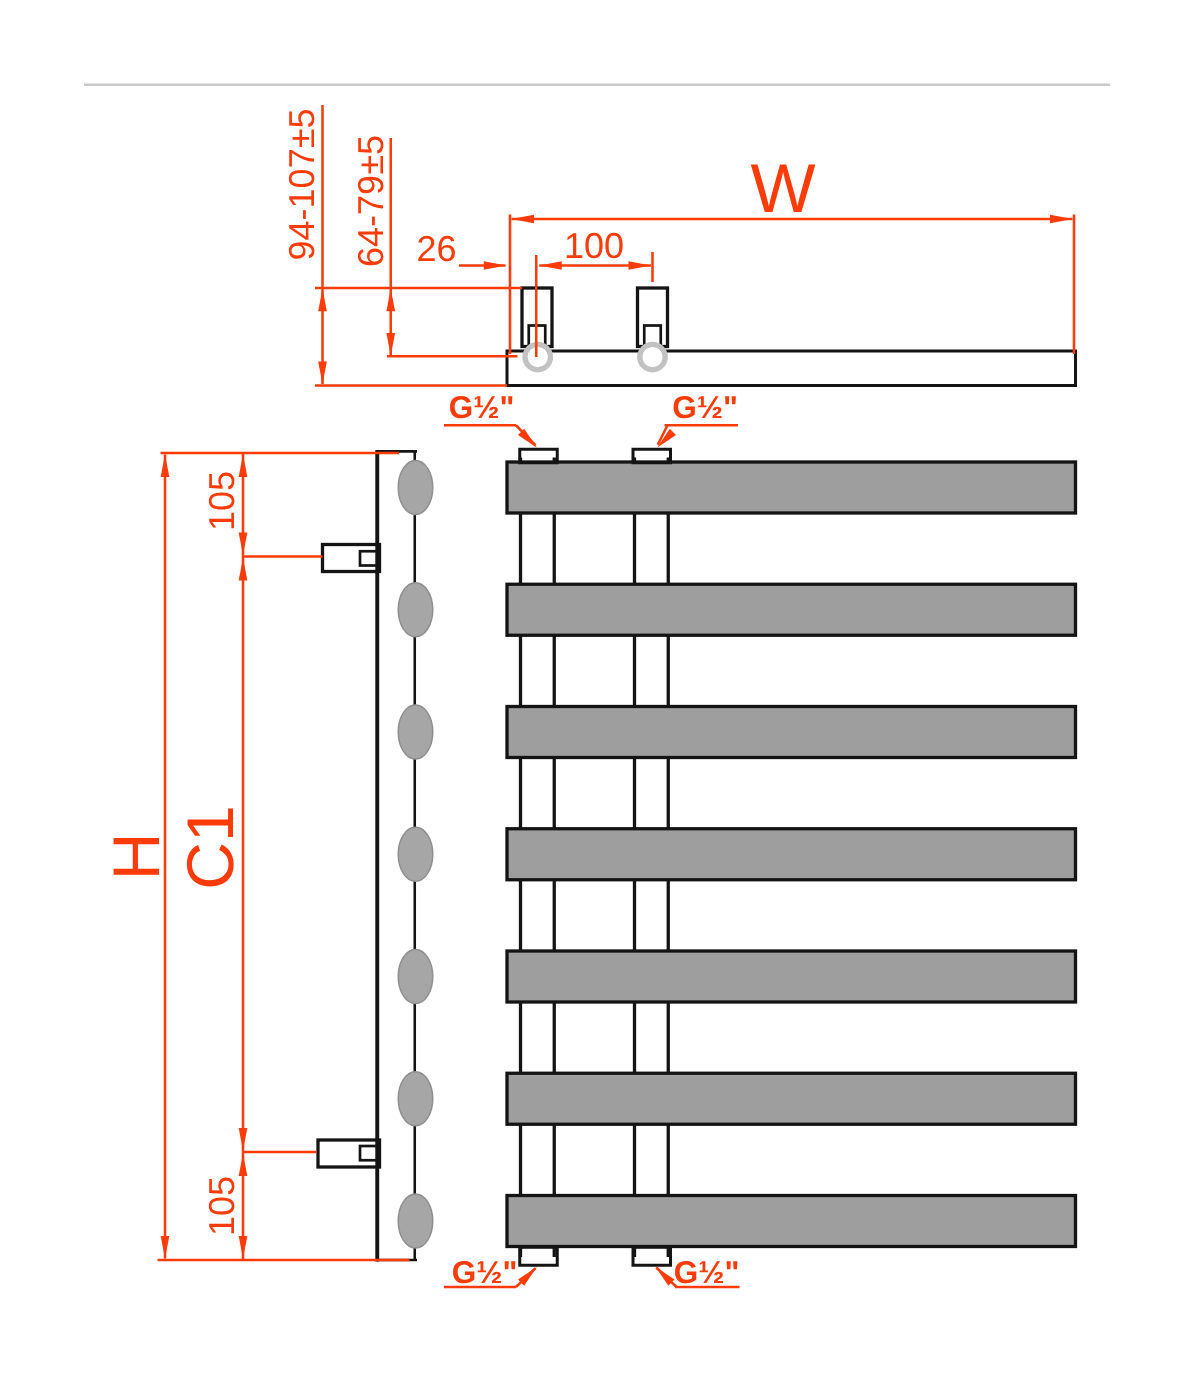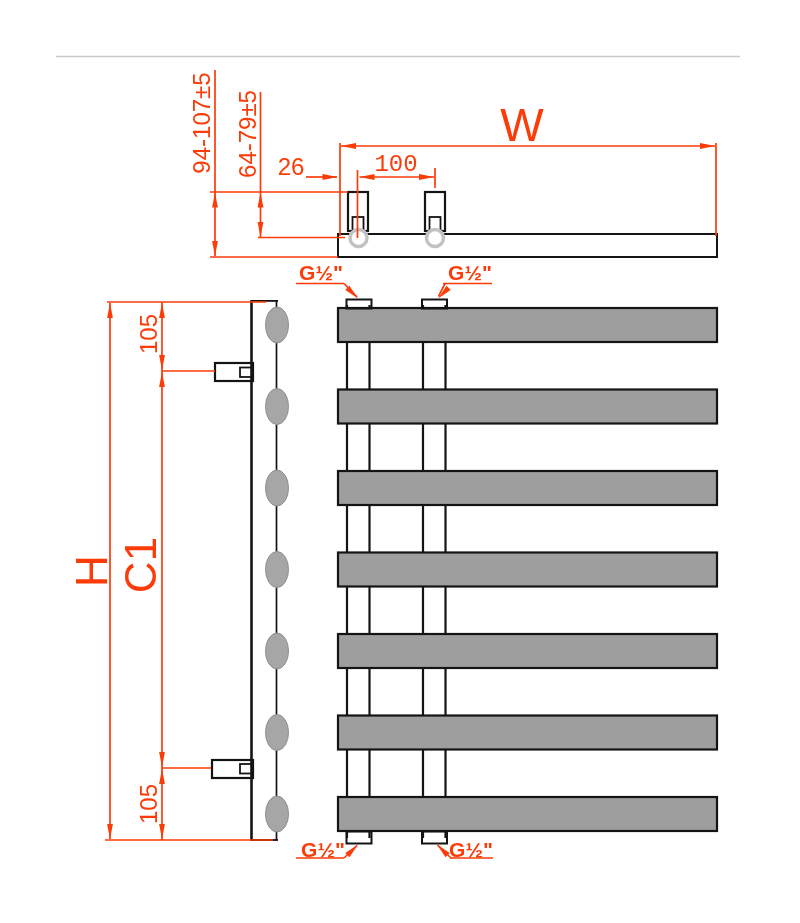--- a/index.html
+++ b/index.html
@@ -155,21 +155,21 @@
           <path d="M0,0 L-15,-2.9 L-15,2.9 Z" transform="translate(162,372) rotate(270)" class="arrow"></path>
           <path d="M0,0 L-15,-2.9 L-15,2.9 Z" transform="translate(162,767) rotate(90)" class="arrow"></path>
           <path d="M0,0 L-15,-2.9 L-15,2.9 Z" transform="translate(162,769) rotate(270)" class="arrow"></path>
           <path d="M0,0 L-15,-2.9 L-15,2.9 Z" transform="translate(162,839) rotate(90)" class="arrow"></path>
         </g>
     </g>
   </svg>
 
   <div class="lbl s46" style="left:522px;top:125px;">W</div>
   <div class="lbl s24" style="left:291px;top:167px;">26</div>
-  <div class="lbl s24" style="left:396px;top:165px;font-family:Liberation Mono, monospace;">100</div>
+  <div class="lbl s24" style="left:396px;top:165px;">100</div>
   <div class="lbl s24 rot" style="left:202px;top:123px;">94-107±5</div>
   <div class="lbl s24 rot" style="left:248px;top:134px;">64-79±5</div>
   <div class="lbl s21" style="left:321px;top:272px;">G½"</div>
   <div class="lbl s21" style="left:470px;top:272px;">G½"</div>
   <div class="lbl s21" style="left:323px;top:849px;">G½"</div>
   <div class="lbl s21" style="left:471px;top:849px;">G½"</div>
   <div class="lbl s44 rot" style="left:92px;top:571px;">H</div>
   <div class="lbl s44 rot" style="left:141px;top:565px;">C1</div>
   <div class="lbl s24 rot" style="left:149px;top:334px;">105</div>
   <div class="lbl s24 rot" style="left:149px;top:804px;">105</div>

